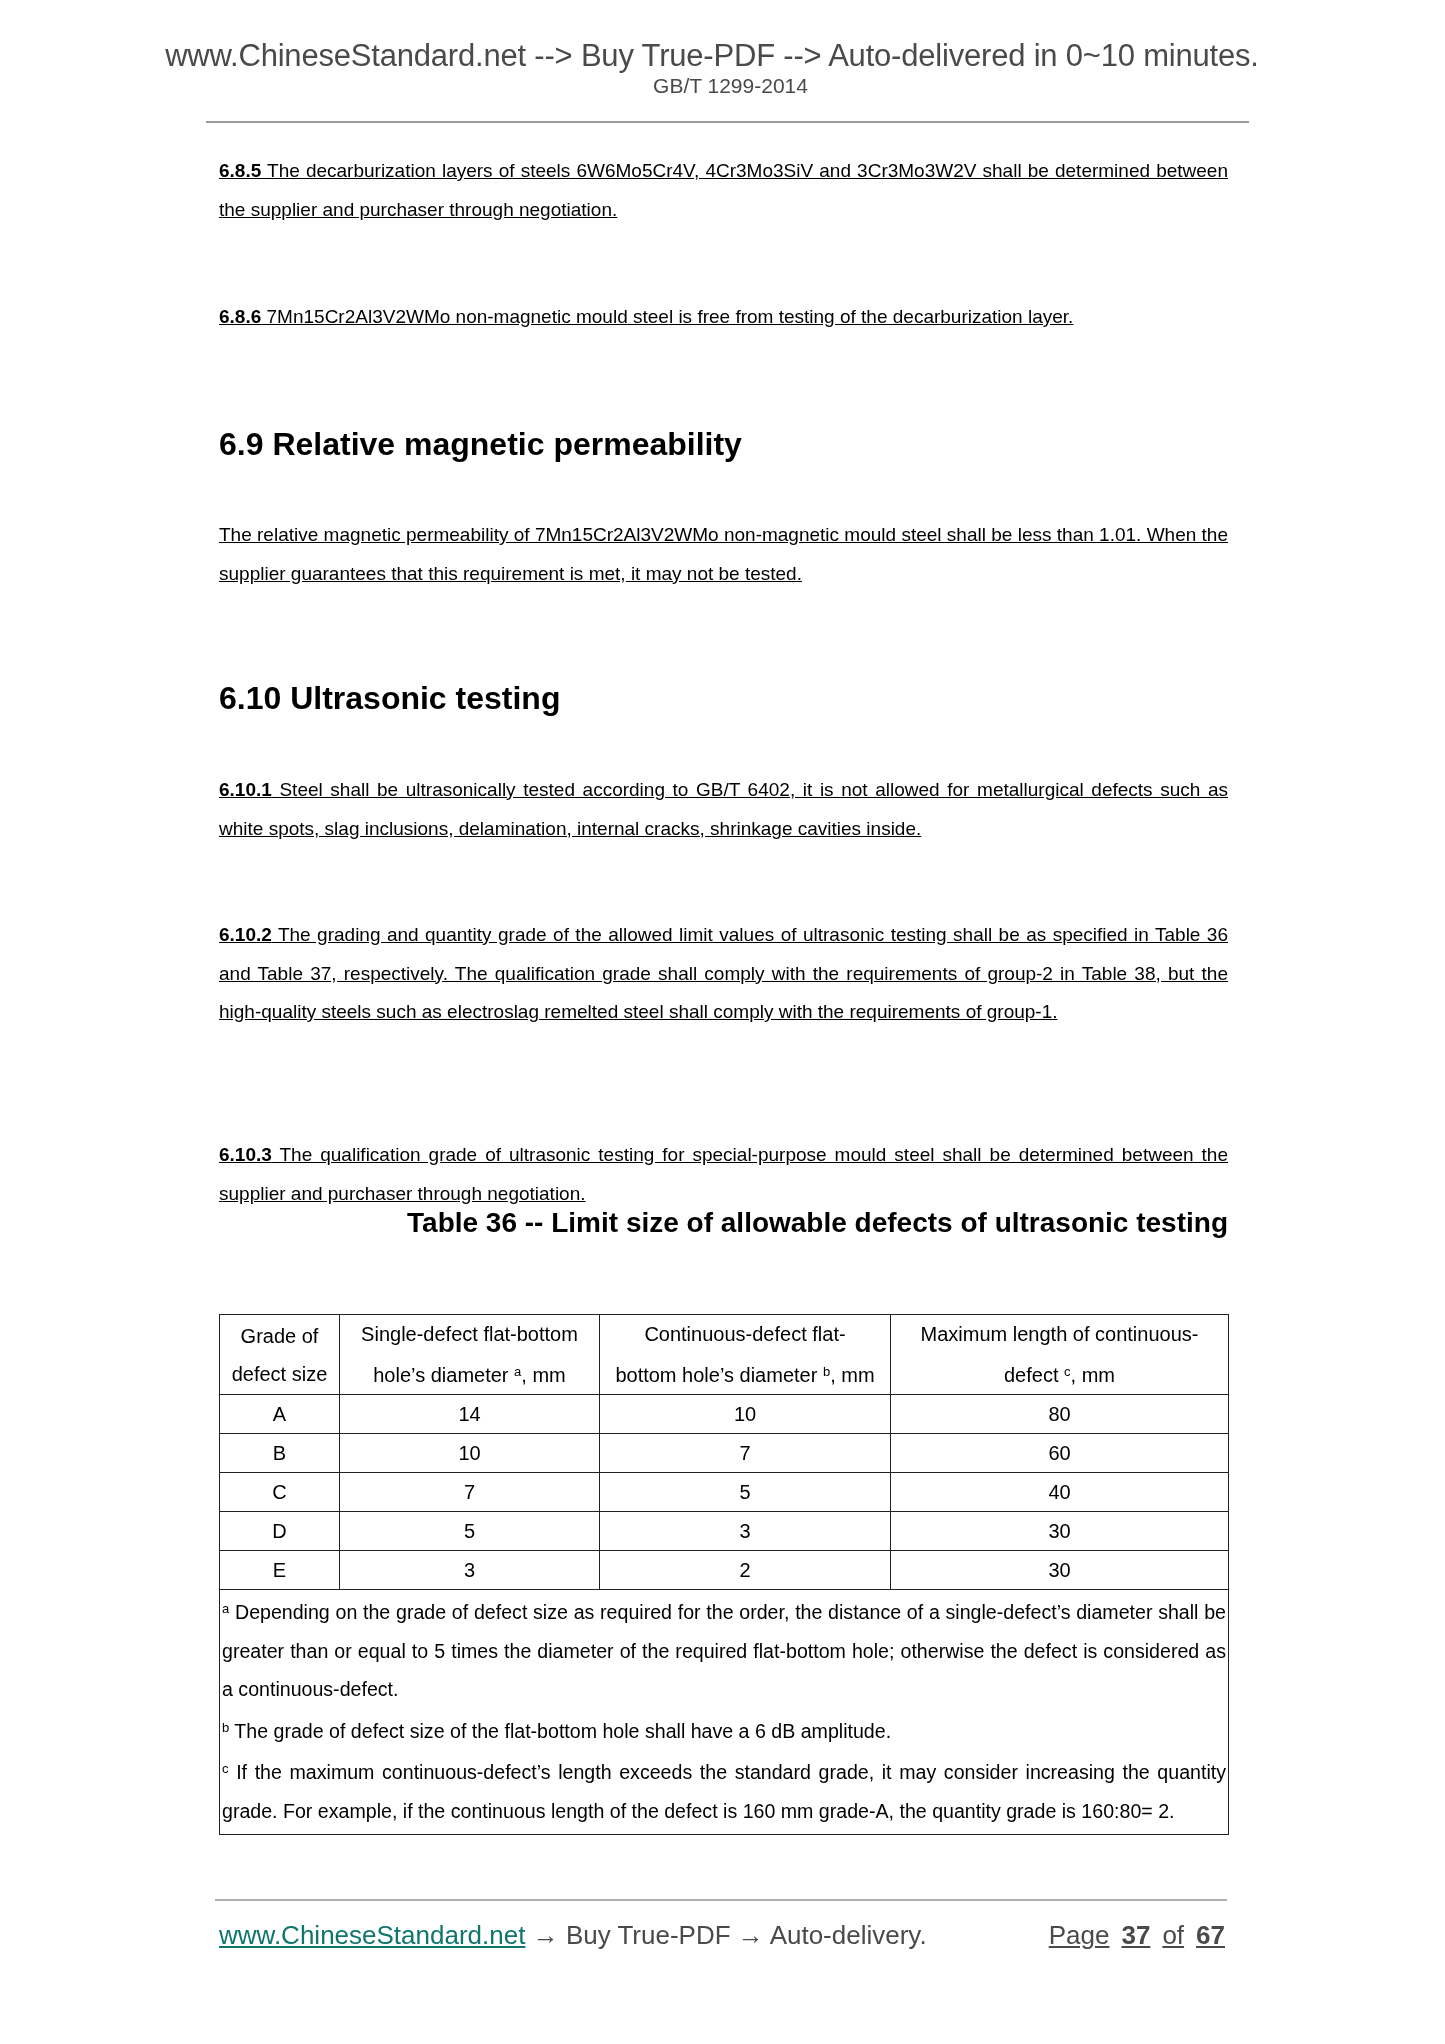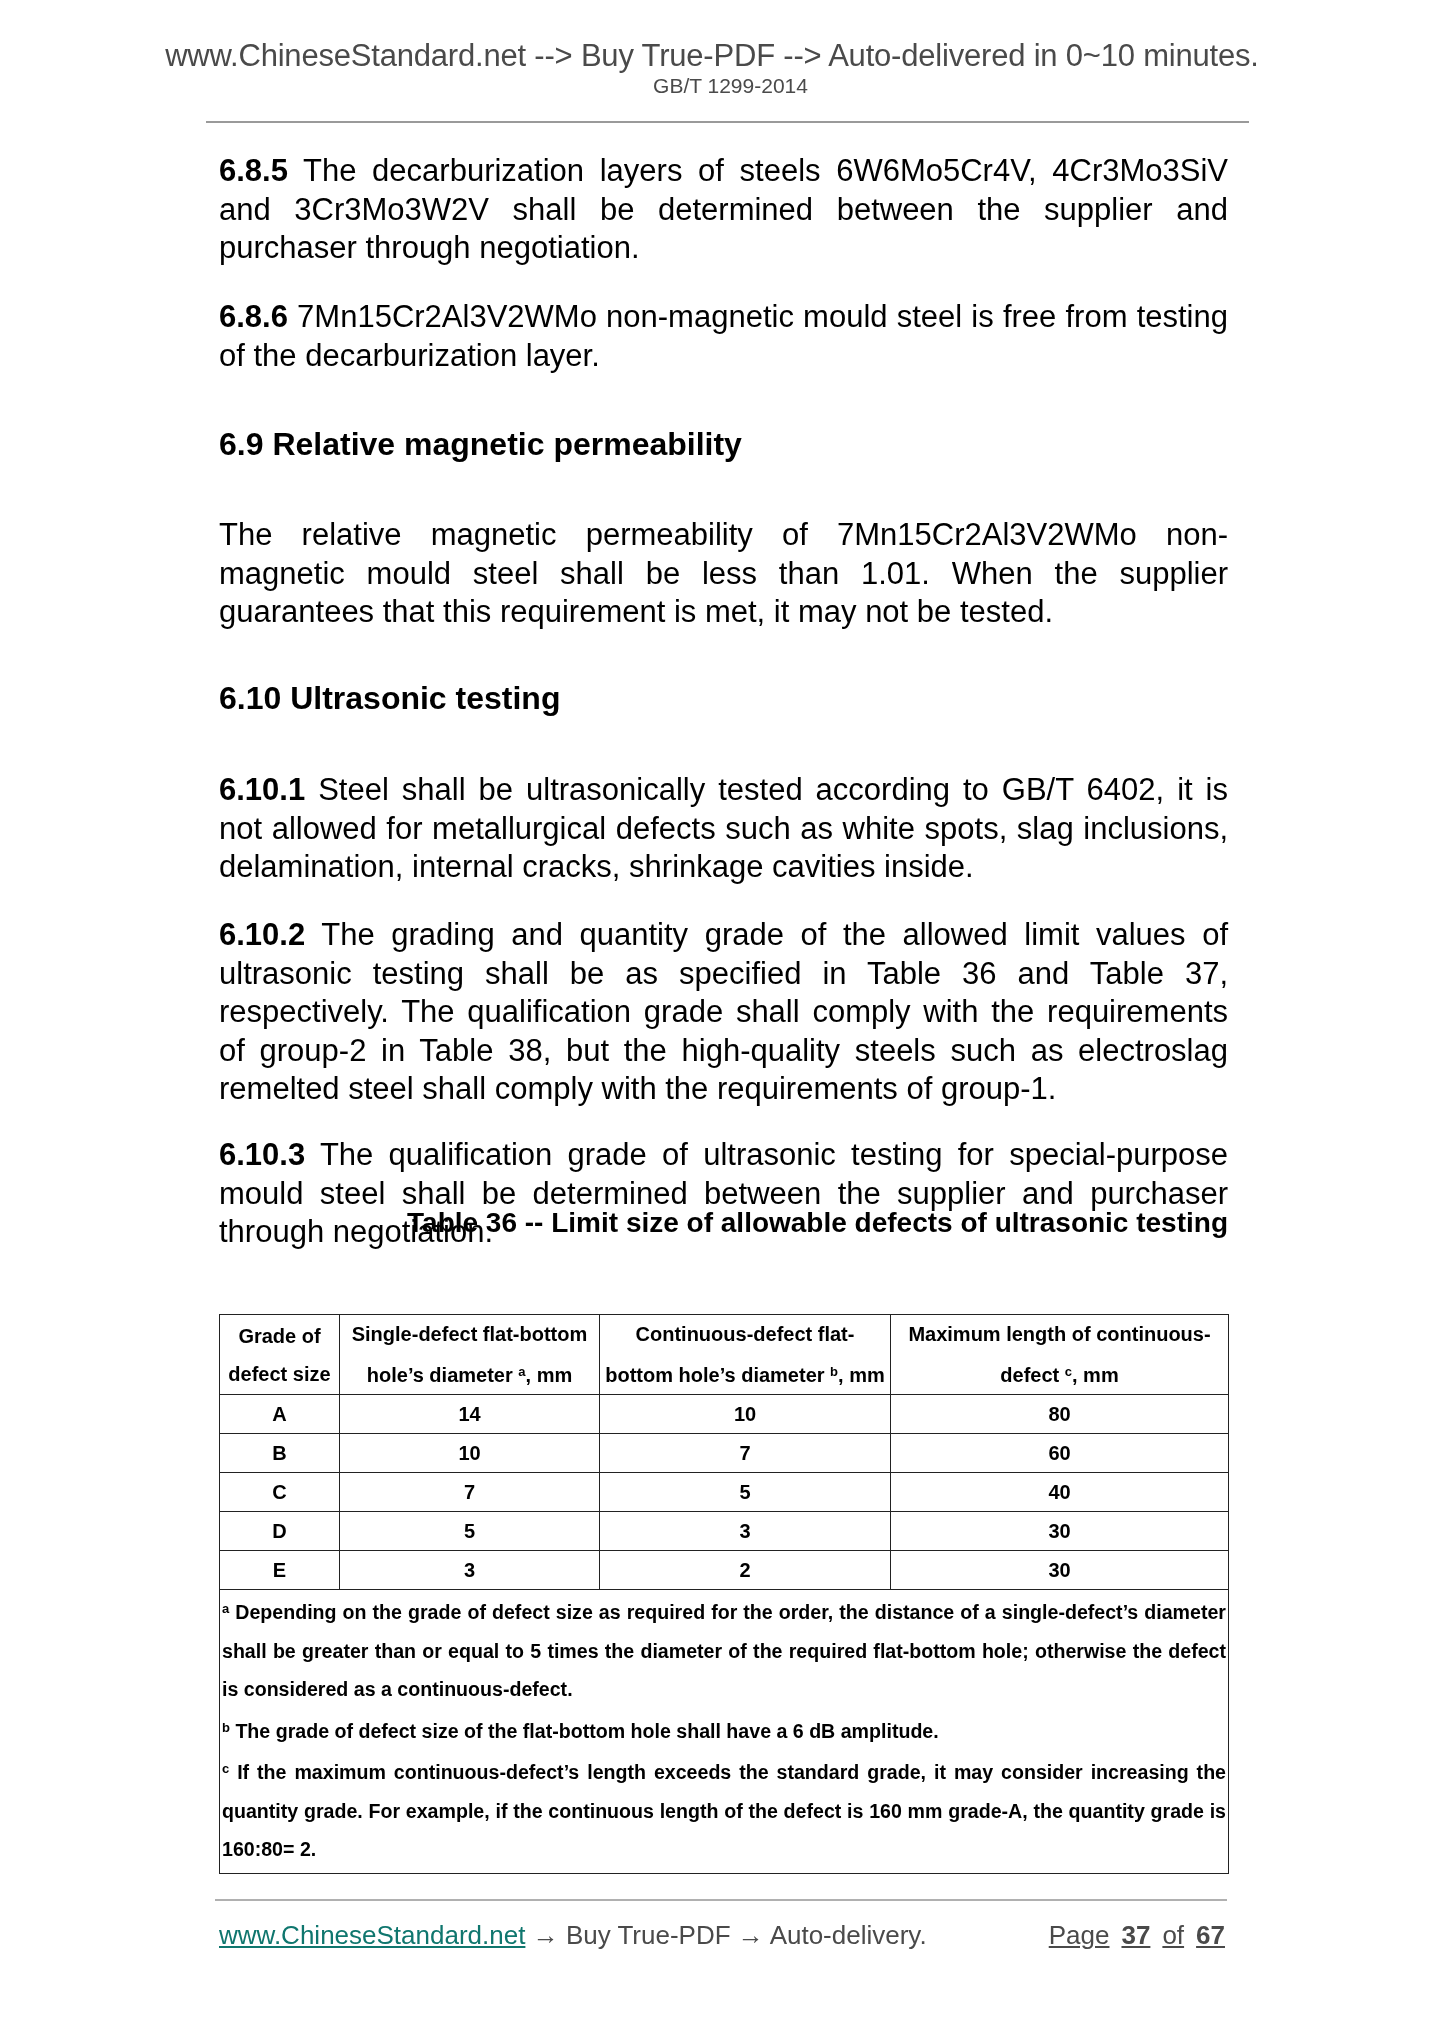--- a/index.html
+++ b/index.html
@@ -5,30 +5,30 @@
   html, body { margin: 0; padding: 0; background: #ffffff; }
   body { width: 1445px; height: 2044px; position: relative; overflow: hidden;
          font-family: "Liberation Sans", "DejaVu Sans", sans-serif; color: #000; }
   .hdr-line1 { position: absolute; top: 38px; left: 0; width: 1424px; text-align: center;
                font-size: 31px; color: #4a4a4a; letter-spacing: -0.2px; }
   .hdr-line2 { position: absolute; top: 74px; left: 8px; width: 1445px; text-align: center;
                font-size: 21px; color: #4a4a4a; }
   .hdr-rule { position: absolute; top: 121px; left: 206px; width: 1043px; height: 2px; background: #9a9a9a; }
 
   .content { position: absolute; left: 219px; width: 1009px; top: 0; }
-  .para { position: absolute; left: 0; width: 1009px; font-size: 31px; line-height: 38.5px;
-          text-align: justify; text-align-last: left; }
+  .para { position: absolute; left: 0; width: 1009px; font-size: 19px; line-height: 38.5px;
+          text-align: justify; text-align-last: left; text-decoration: underline; }
   .para b { font-weight: bold; }
   .h2 { position: absolute; left: 0; font-size: 32px; font-weight: bold; }
 
   .tcaption { position: absolute; top: 1207px; left: 219px; width: 1009px; text-align: right;
               font-size: 28px; font-weight: bold; }
   table.t36 { position: absolute; top: 1314px; left: 219px; width: 1009px; border-collapse: collapse;
               font-size: 20px; table-layout: fixed; }
-  table.t36 td, table.t36 th { border: 1.5px solid #222; text-align: center; font-weight: bold;
+  table.t36 td, table.t36 th { border: 1.5px solid #222; text-align: center; font-weight: normal;
               padding: 0 2px; vertical-align: middle; }
   table.t36 th { height: 77px; line-height: 38px; }
   table.t36 td.cell { height: 38px; line-height: 38px; }
   table.t36 sup { font-size: 13px; vertical-align: 6px; }
   td.notes { text-align: left !important; padding: 0 2px 4px 2px !important; font-size: 19.6px;
              line-height: 38.5px; }
   .note { text-align: justify; text-align-last: left; }
   .note sup { font-size: 12px; vertical-align: 8px; }
 
   .ftr-rule { position: absolute; top: 1899px; left: 215px; width: 1012px; height: 2px; background: #b0b0b0; }

